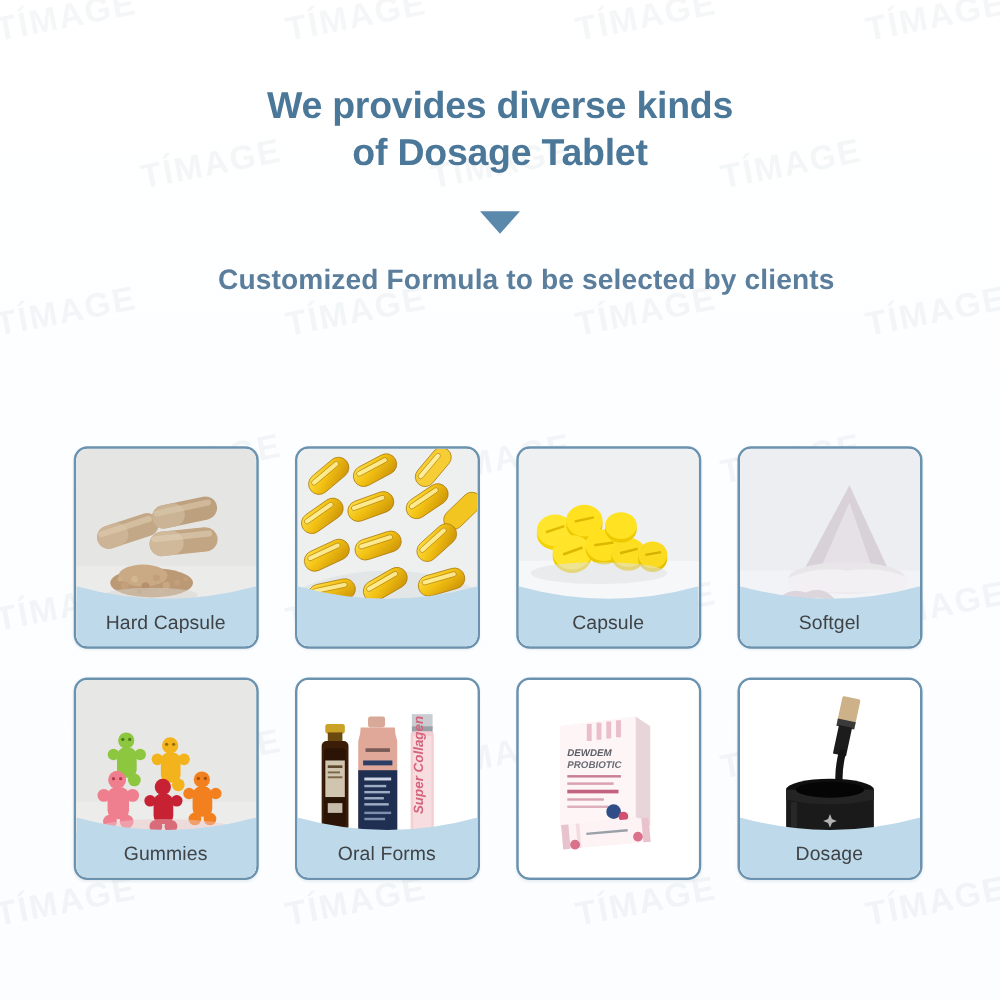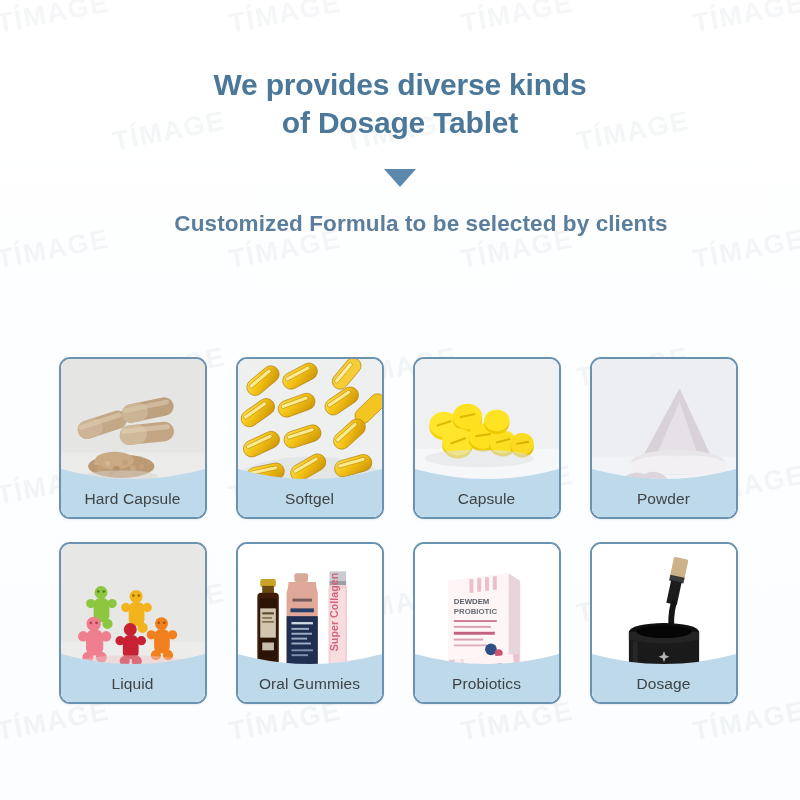--- a/index.html
+++ b/index.html
@@ -92,20 +92,21 @@
     border:2px solid #6b93b0;
     border-radius:11px;
     background:#ffffff;
     overflow:hidden;
     box-shadow:0 1px 2px rgba(70,110,140,0.10);
   }
   .card-photo{
     position:absolute;
     inset:0;
     overflow:hidden;
+    font-style:italic;
   }
   .card-photo svg{ display:block; width:100%; height:100%; }
 
   
   .card-label{
     position:absolute;
     left:0; right:0; bottom:0;
     height:48px;
     z-index:3;
   }
@@ -298,21 +299,20 @@
                   <rect x="85" y="133" width="38" height="17" rx="8.5" fill="#eab60f"></rect>
                 </g>
       </g>
     </svg>
           </div>
           <div class="card-label">
             <svg class="band-curve" viewBox="0 0 148 16" preserveAspectRatio="none">
               <path d="M0 0 Q74 20 148 0 L148 16 L0 16 Z" fill="#bed9ea"></path>
             </svg>
             <div class="band-body"></div>
-            <div class="card-label-text">Softgel</div>
           </div>
         </div>
         <div class="card">
           <div class="card-photo">
     <svg viewBox="0 0 148 162" preserveAspectRatio="xMidYMid slice">
       <rect width="148" height="162" fill="#eef0f1"></rect>
       <rect y="92" width="148" height="70" fill="#f6f7f8"></rect>
       <g>
         <ellipse cx="30" cy="70" rx="15" ry="13" fill="#f5d300"></ellipse>
                 <ellipse cx="30" cy="67" rx="15" ry="13" fill="#ffe52c"></ellipse>
@@ -358,21 +358,21 @@
       <path d="M18 142 Q34 110 54 118 Q74 108 88 140 Z" fill="#dcd6dc"></path>
       <path d="M26 142 Q40 118 56 124 Q72 116 82 140 Z" fill="#e9e4ea"></path>
       <ellipse cx="56" cy="144" rx="46" ry="9" fill="#e2dee3" opacity=".7"></ellipse>
     </svg>
           </div>
           <div class="card-label">
             <svg class="band-curve" viewBox="0 0 148 16" preserveAspectRatio="none">
               <path d="M0 0 Q74 20 148 0 L148 16 L0 16 Z" fill="#bed9ea"></path>
             </svg>
             <div class="band-body"></div>
-            <div class="card-label-text">Powder</div>
+            <div class="card-label-text">Softgel</div>
           </div>
         </div>
       </div>
       <div class="row">
         <div class="card">
           <div class="card-photo">
     <svg viewBox="0 0 148 162" preserveAspectRatio="xMidYMid slice">
       <rect width="148" height="162" fill="#e7e7e5"></rect>
       <rect y="100" width="148" height="62" fill="#ececea"></rect>
       <g>
@@ -426,21 +426,21 @@
         </g>
       </g>
       <ellipse cx="72" cy="122" rx="56" ry="8" fill="#f0c8cd" opacity=".45"></ellipse>
     </svg>
           </div>
           <div class="card-label">
             <svg class="band-curve" viewBox="0 0 148 16" preserveAspectRatio="none">
               <path d="M0 0 Q74 20 148 0 L148 16 L0 16 Z" fill="#bed9ea"></path>
             </svg>
             <div class="band-body"></div>
-            <div class="card-label-text">Liquid</div>
+            <div class="card-label-text">Gummies</div>
           </div>
         </div>
         <div class="card">
           <div class="card-photo">
     <svg viewBox="0 0 148 162" preserveAspectRatio="xMidYMid slice">
       <rect width="148" height="162" fill="#ffffff"></rect>
 
       <g>
         <rect x="23" y="36" width="16" height="8" rx="2" fill="#c9a227"></rect>
         <rect x="25" y="43" width="12" height="8" fill="#6b4a10"></rect>
@@ -476,21 +476,21 @@
         <text x="103" y="110" fill="#d4637c" font-family="Liberation Sans, sans-serif" font-size="11" font-weight="700" transform="rotate(-90 103 110)">Super Collagen</text>
       </g>
       <ellipse cx="70" cy="133" rx="58" ry="6" fill="#e8eaec" opacity=".6"></ellipse>
     </svg>
           </div>
           <div class="card-label">
             <svg class="band-curve" viewBox="0 0 148 16" preserveAspectRatio="none">
               <path d="M0 0 Q74 20 148 0 L148 16 L0 16 Z" fill="#bed9ea"></path>
             </svg>
             <div class="band-body"></div>
-            <div class="card-label-text">Oral Gummies</div>
+            <div class="card-label-text">Oral Forms</div>
           </div>
         </div>
         <div class="card">
           <div class="card-photo">
     <svg viewBox="0 0 148 162" preserveAspectRatio="xMidYMid slice">
       <rect width="148" height="162" fill="#ffffff"></rect>
 
       <g>
         <path d="M34 38 L96 30 L108 38 L108 120 L46 128 L34 120 Z" fill="#fbf0f2"></path>
         <path d="M96 30 L108 38 L108 120 L96 112 Z" fill="#e7d5da"></path>
@@ -518,27 +518,20 @@
           <rect x="36" y="116" width="6" height="20"></rect>
                   <rect x="48" y="116" width="3" height="20" opacity=".5"></rect>
           <rect x="102" y="116" width="6" height="20"></rect>
         </g>
         <rect x="56" y="124" width="34" height="2" fill="#9aa0a8"></rect>
         <circle cx="46" cy="133" r="4" fill="#d0516f" opacity=".8"></circle>
         <circle cx="98" cy="131" r="4" fill="#d0516f" opacity=".8"></circle>
       </g>
     </svg>
           </div>
-          <div class="card-label">
-            <svg class="band-curve" viewBox="0 0 148 16" preserveAspectRatio="none">
-              <path d="M0 0 Q74 20 148 0 L148 16 L0 16 Z" fill="#bed9ea"></path>
-            </svg>
-            <div class="band-body"></div>
-            <div class="card-label-text">Probiotics</div>
-          </div>
         </div>
         <div class="card">
           <div class="card-photo">
     <svg viewBox="0 0 148 162" preserveAspectRatio="xMidYMid slice">
       <rect width="148" height="162" fill="#ffffff"></rect>
 
       <g transform="rotate(12 86 44)">
         <rect x="78" y="14" width="15" height="22" rx="1.5" fill="#cdb188"></rect>
         <rect x="78" y="33" width="15" height="6" fill="#3a3a3a"></rect>
         <rect x="80" y="38" width="11" height="24" fill="#1c1c1c"></rect>

